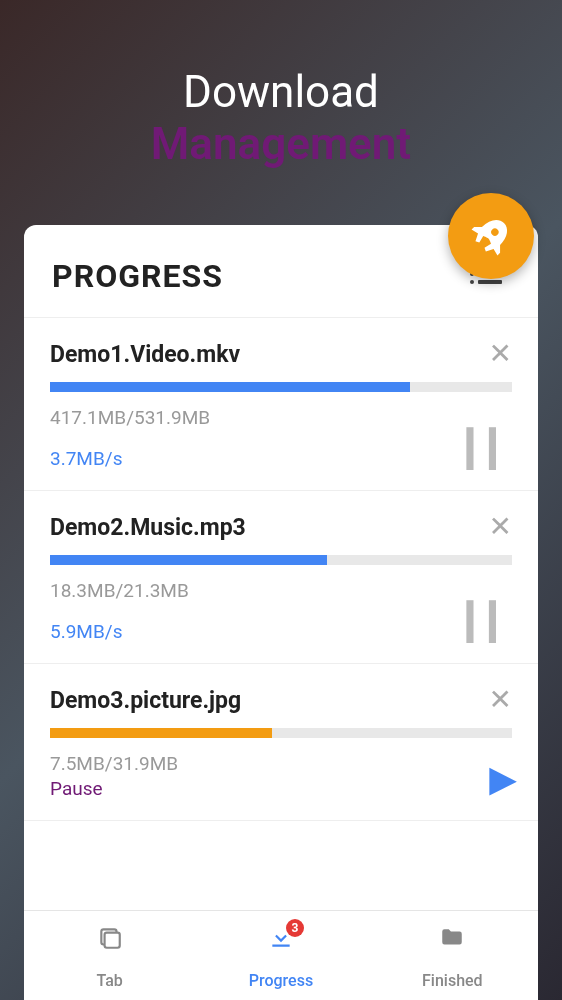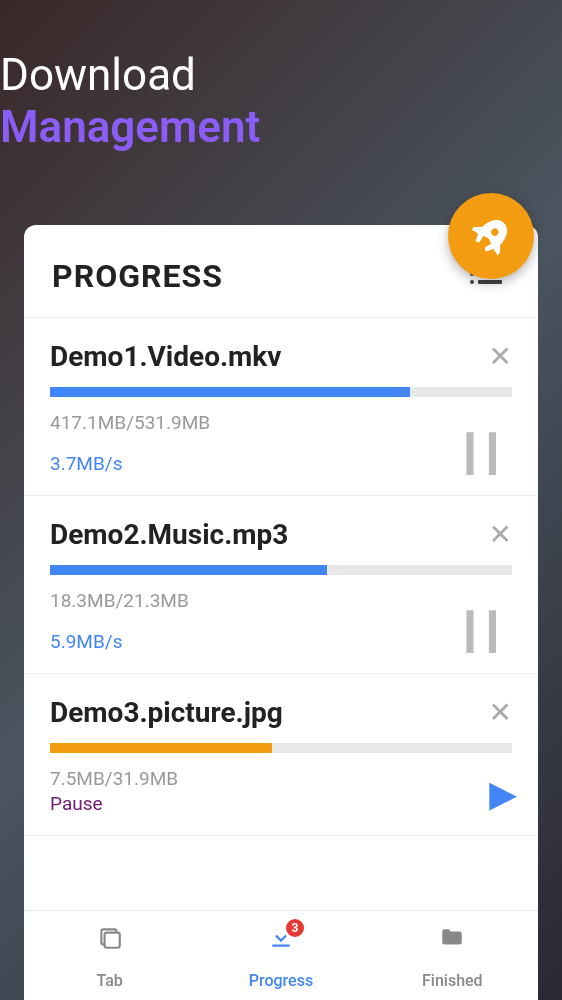--- a/index.html
+++ b/index.html
@@ -5,30 +5,30 @@
     * { margin: 0; padding: 0; box-sizing: border-box; }
     body {
       width: 562px;
       height: 1000px;
       font-family: -apple-system, BlinkMacSystemFont, 'Segoe UI', Roboto, sans-serif;
       background: linear-gradient(135deg, #3a2828 0%, #4a5560 50%, #2a2832 100%);
       overflow: hidden;
       position: relative;
     }
     .header {
-      text-align: left;
-      padding-top: 49px;
+      text-align: center;
+      padding-top: 66px;
     }
     .header-line1 {
       color: #ffffff;
       font-size: 44px;
       font-weight: 400;
     }
     .header-line2 {
-      color: #8b5cf6;
+      color: #701a75;
       font-size: 44px;
       font-weight: 600;
     }
     .rocket-fab {
       position: absolute;
       right: 28px;
       top: 193px;
       width: 86px;
       height: 86px;
       border-radius: 50%;
@@ -74,21 +74,21 @@
       border-bottom: 1px solid #eee;
       position: relative;
     }
     .item-top {
       display: flex;
       justify-content: space-between;
       align-items: center;
       margin-bottom: 14px;
     }
     .filename {
-      font-size: 28px;
+      font-size: 23px;
       font-weight: 700;
       color: #222;
     }
     .close-x {
       font-size: 28px;
       color: #aaa;
       font-weight: 300;
       line-height: 1;
       cursor: pointer;
     }

